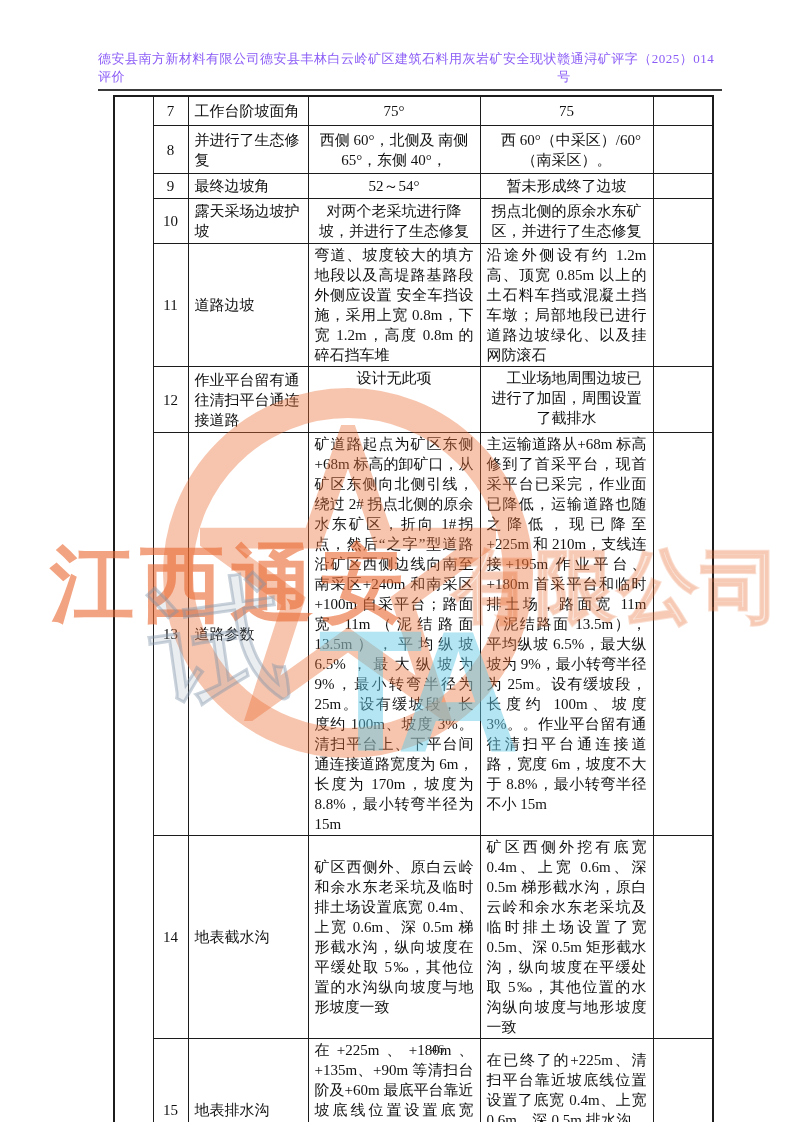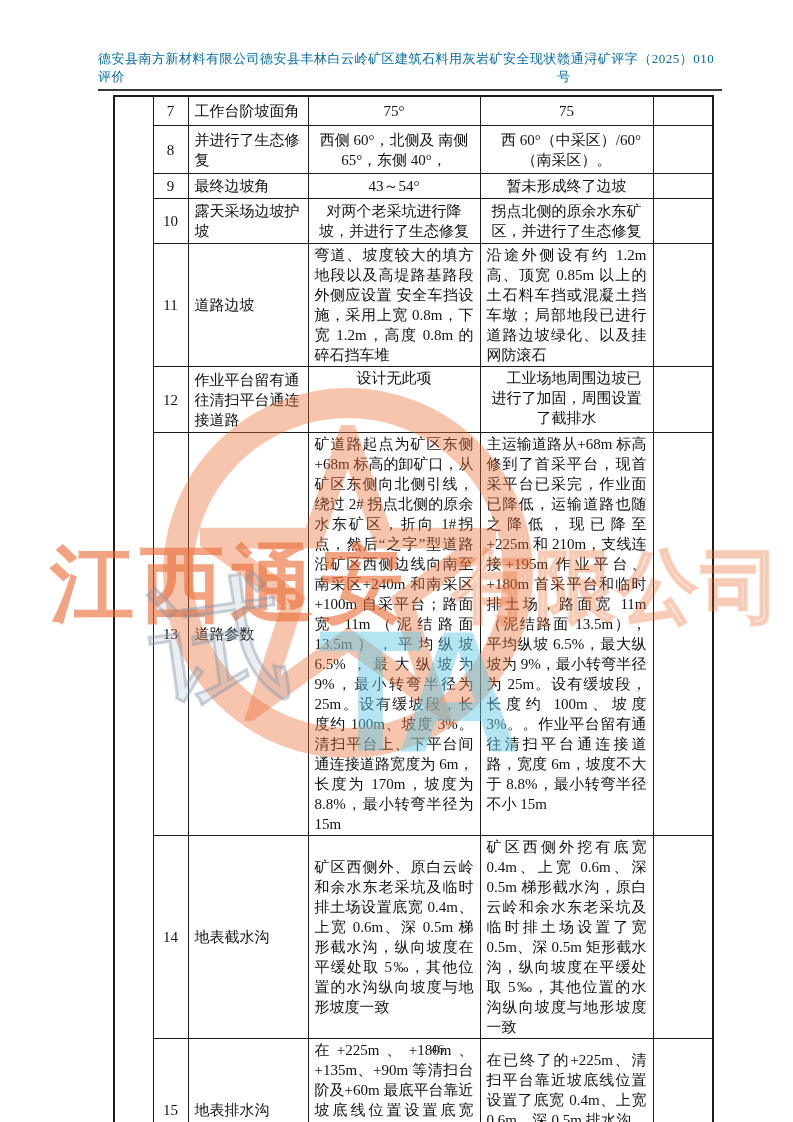--- a/index.html
+++ b/index.html
@@ -8,21 +8,21 @@
     width:793px;height:1122px;
     background:#ffffff;
     font-family:"Liberation Serif","DejaVu Serif",serif;
     color:#1f1f1f;
     overflow:hidden;
   }
   
   .hdr{
     position:absolute;left:98px;top:60px;width:624px;height:26px;
     border-bottom:2px solid #3a3a3a;
-    font-size:13px;color:#0369a1;
+    font-size:13px;color:#8b5cf6;
     display:flex;justify-content:space-between;align-items:flex-end;
     padding-bottom:3px;letter-spacing:.5px;
   }
   
   table.cmp{
     position:absolute;left:113px;top:95px;
     width:599px;border-collapse:collapse;table-layout:fixed;
     font-size:15px;line-height:20px;color:#111;
   }
   table.cmp td{border:1.5px solid #1c1c1c;padding:1px 6px;vertical-align:middle;overflow:hidden;}
@@ -87,21 +87,21 @@
     transform:rotate(-8deg);
   }
 </style>
 </head>
 <body>
 
 <div class="page">
 
   <div class="hdr">
     <span>德安县南方新材料有限公司德安县丰林白云岭矿区建筑石料用灰岩矿安全现状评价</span>
-    <span>赣通浔矿评字（2025）010 号</span>
+    <span>赣通浔矿评字（2025）014 号</span>
   </div>
 
   <table class="cmp">
     <colgroup>
       <col style="width:39px">
         <col style="width:35px">
         <col style="width:120px">
       <col style="width:172px">
         <col style="width:173px">
         <col style="width:60px">
@@ -118,21 +118,21 @@
       <tr class="r1">
         <td class="no">8</td>
         <td class="lbl">并进行了生态修复</td>
         <td class="ac">西侧 60°，北侧及 南侧 65°，东侧 40°，</td>
         <td class="al indh">西 60°（中采区）/60°（南采区）。</td>
         <td class="note"></td>
       </tr>
       <tr class="r2">
         <td class="no">9</td>
         <td class="lbl">最终边坡角</td>
-        <td class="ac">43～54°</td>
+        <td class="ac">52～54°</td>
         <td class="al">暂未形成终了边坡</td>
         <td class="note"></td>
       </tr>
       <tr class="r3">
         <td class="no">10</td>
         <td class="lbl">露天采场边坡护坡</td>
         <td class="ac">对两个老采坑进行降坡，并进行了生态修复</td>
         <td class="ac">拐点北侧的原余水东矿区，并进行了生态修复</td>
         <td class="note"></td>
       </tr>

